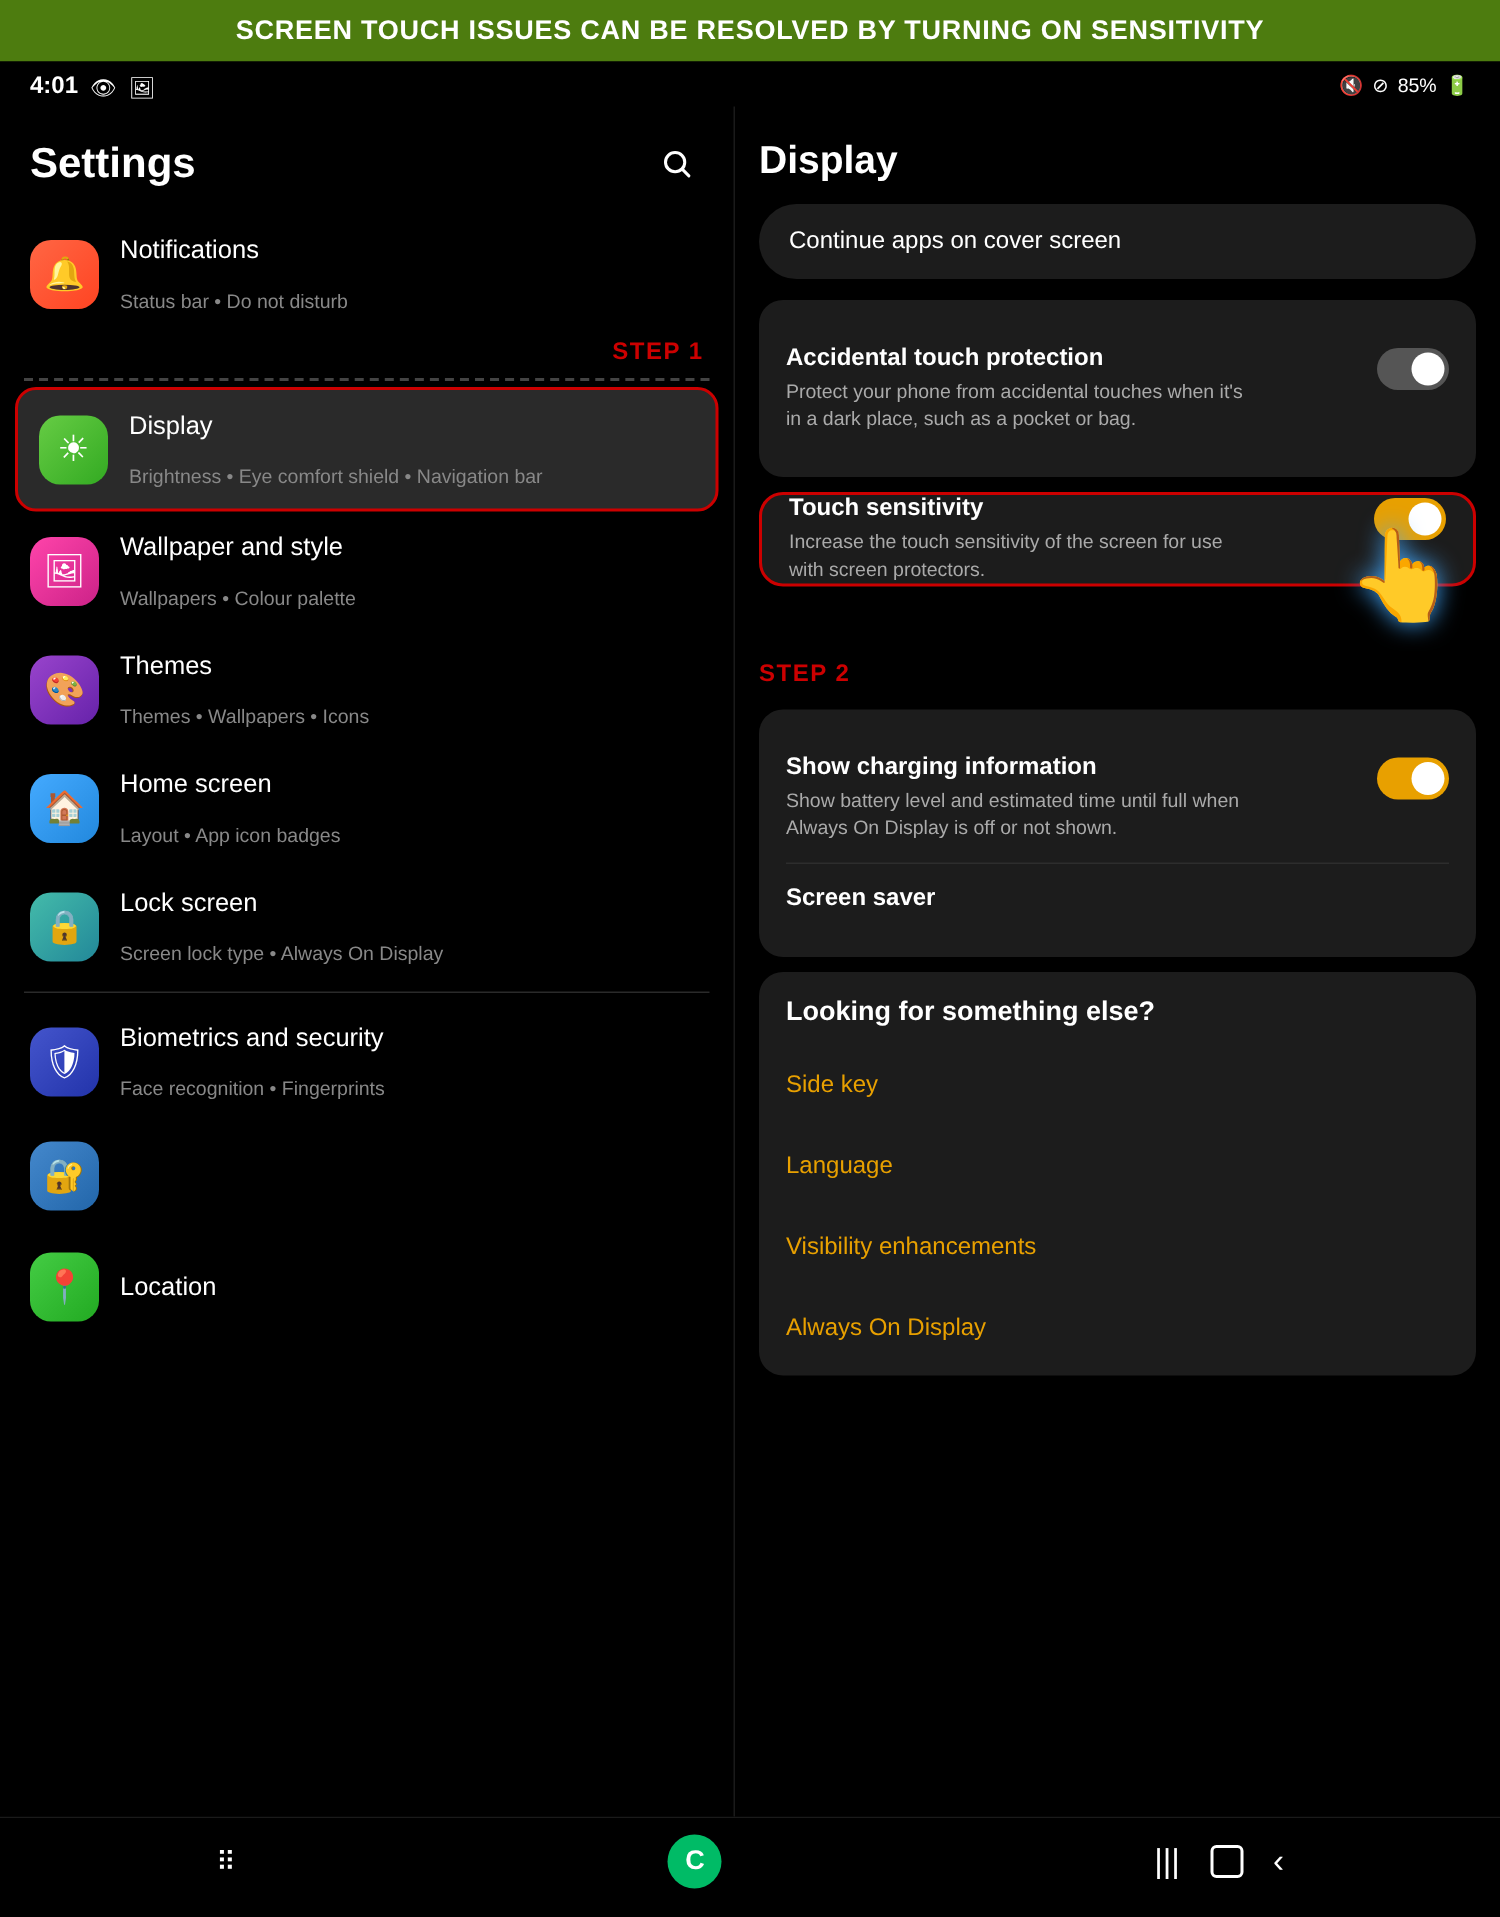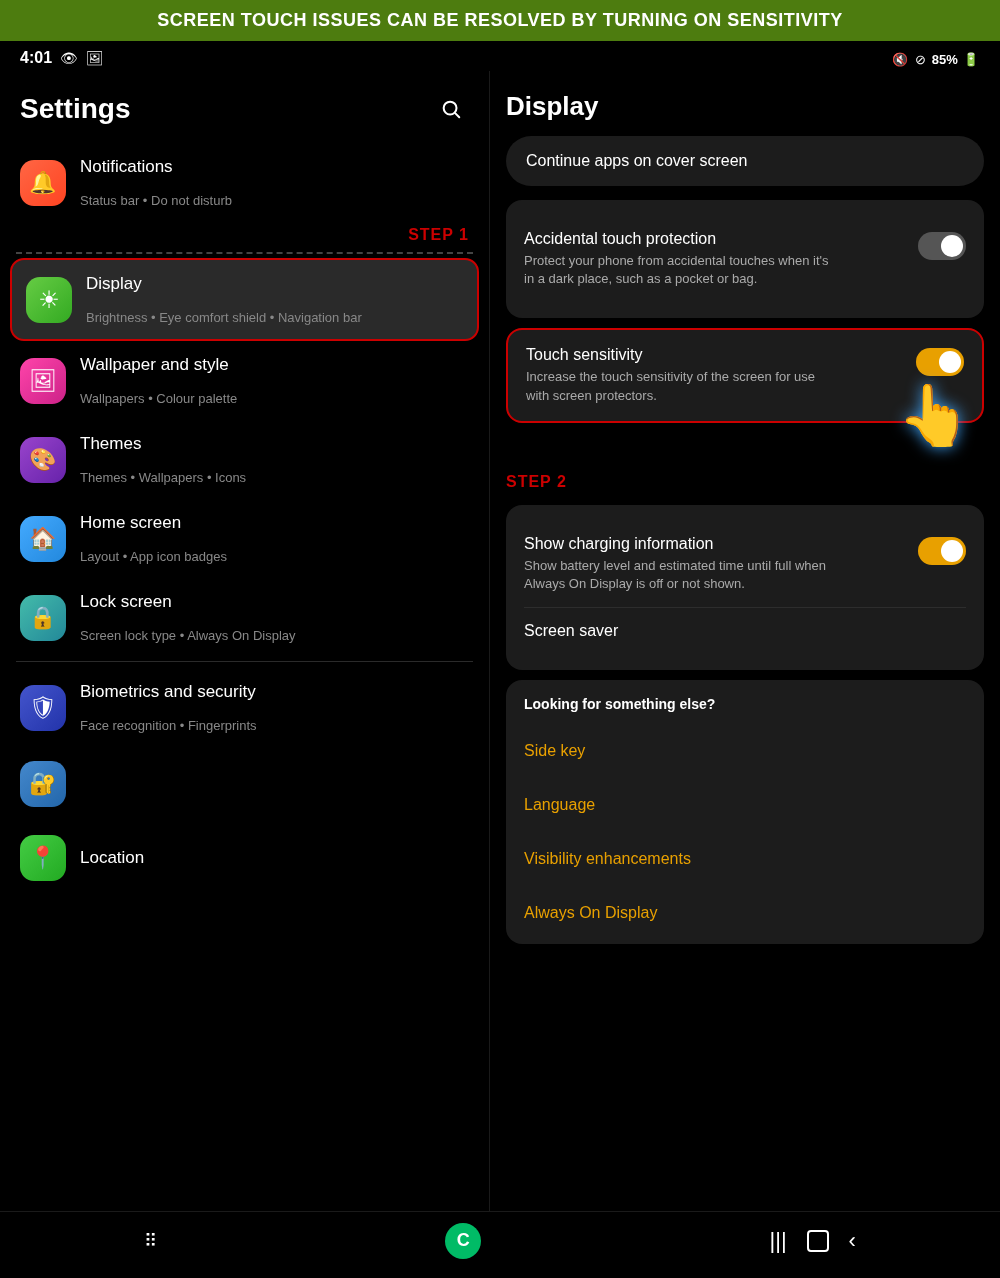--- a/index.html
+++ b/index.html
@@ -21,28 +21,28 @@
       font-size: 18px;
       color: #fff;
       letter-spacing: 0.5px;
     }
 
     
     .status-bar {
       background: #000;
       display: flex;
       justify-content: space-between;
-      align-items: flex-end;
+      align-items: flex-start;
       padding: 8px 20px 4px;
       color: #fff;
       font-size: 14px;
     }
     .status-left { display: flex; align-items: center; gap: 8px; }
     .status-right { display: flex; align-items: center; gap: 6px; font-size: 13px; }
-    .battery-text { font-weight: 700; }
+    .battery-text { font-weight: 400; }
 
     
     .main-layout {
       display: flex;
       height: calc(1278px - 80px - 58px);
     }
 
     
     .sidebar {
       width: 490px;
@@ -162,21 +162,21 @@
     .card-item + .card-item {
       border-top: 1px solid #2d2d2d;
     }
 
     .card-item-row {
       display: flex;
       justify-content: space-between;
       align-items: flex-start;
     }
 
-    .card-item-title { color: #fff; font-size: 16px; font-weight: 400; }
+    .card-item-title { color: #fff; font-size: 16px; font-weight: 700; }
     .card-item-sub { color: #aaa; font-size: 13px; margin-top: 4px; line-height: 1.4; max-width: 80%; }
 
     
     .toggle {
       width: 48px;
       height: 28px;
       border-radius: 14px;
       position: relative;
       flex-shrink: 0;
       margin-top: 2px;
@@ -192,21 +192,21 @@
       top: 3px;
     }
     .toggle-off .toggle-knob { right: 3px; }
     .toggle-on .toggle-knob { right: 3px; }
 
     
     .touch-sensitivity-card {
       background: #1c1c1c;
       border-radius: 16px;
       border: 2px solid #cc0000;
-      padding: 16px 18px;
+      padding: 0 18px;
       position: relative;
     }
 
     
     .step2-label {
       color: #cc0000;
       font-size: 16px;
       font-weight: 700;
       letter-spacing: 1px;
       padding: 4px 0 4px;
@@ -221,21 +221,21 @@
       filter: drop-shadow(0 0 6px #00aaff);
     }
 
     
     .suggestions-card {
       background: #1c1c1c;
       border-radius: 16px;
       padding: 16px 18px;
     }
 
-    .suggestions-title { color: #fff; font-size: 14px; font-weight: 600; }
+    .suggestions-title { color: #fff; font-size: 18px; font-weight: 600; }
     .suggestion-link {
       color: #e8a000;
       font-size: 16px;
       font-weight: 500;
       padding: 6px 0;
       display: block;
       cursor: pointer;
       margin-top: 24px;
     }
 

